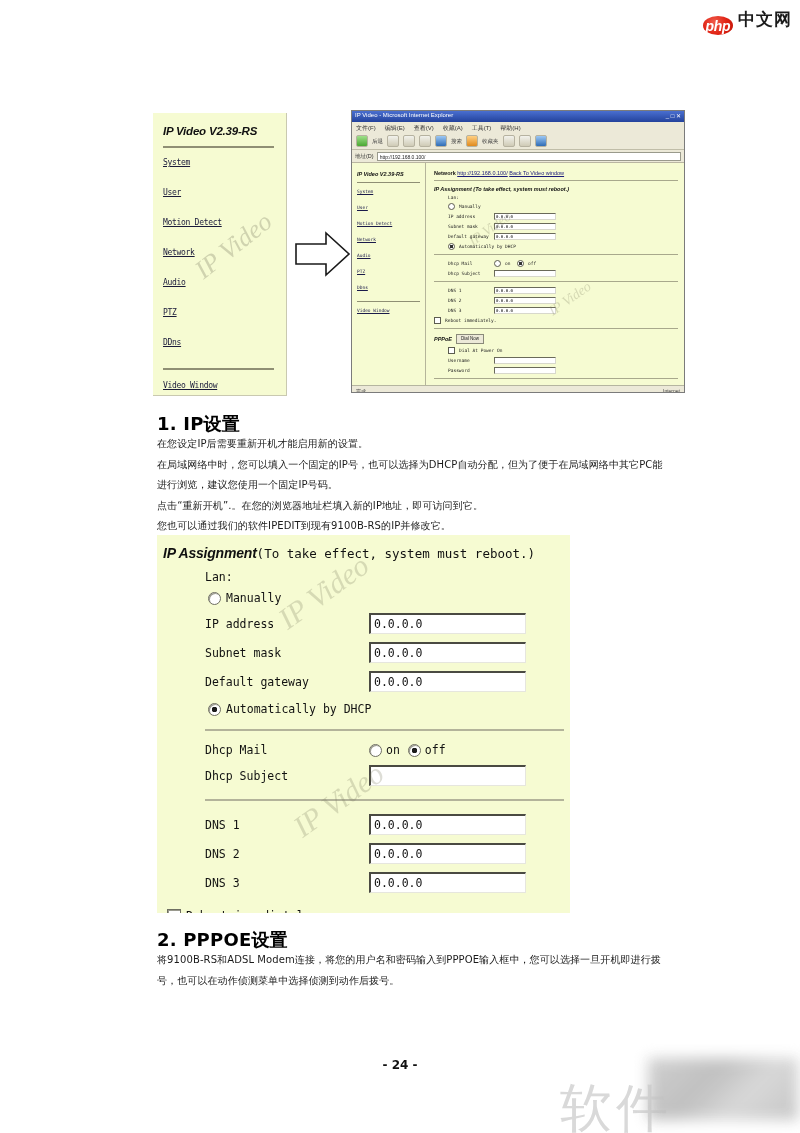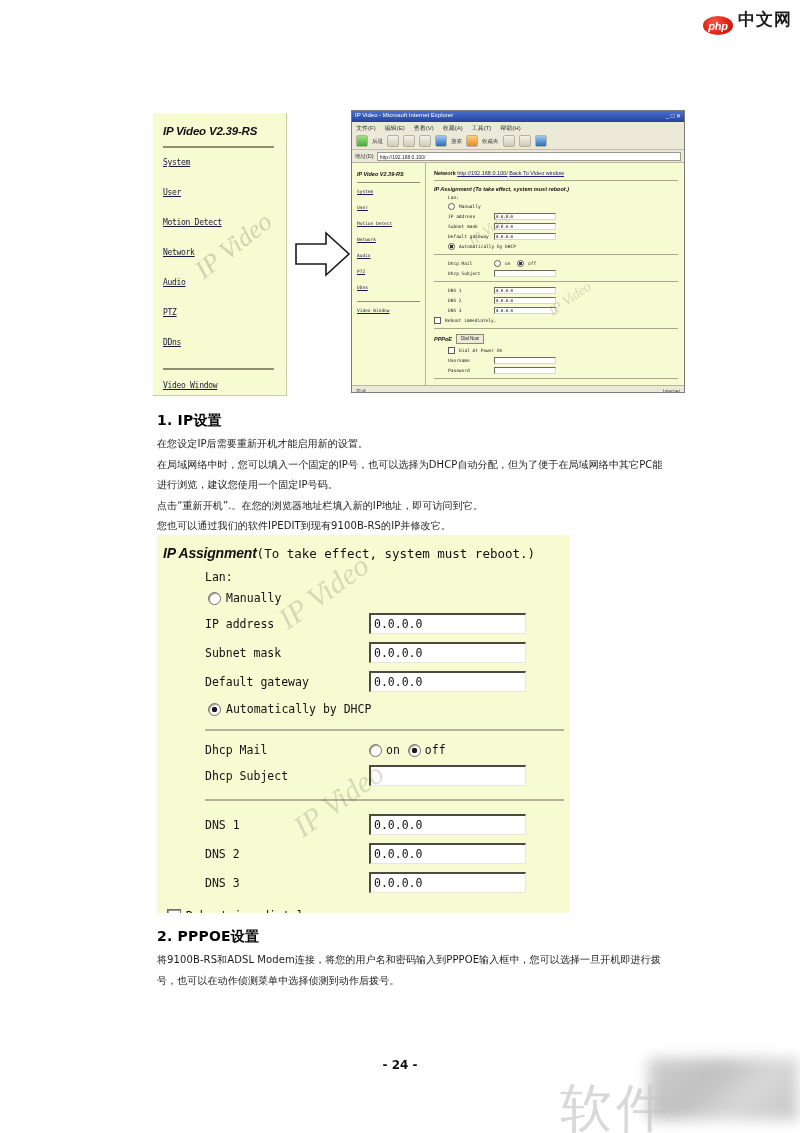--- a/index.html
+++ b/index.html
@@ -24,21 +24,21 @@
     align-items: center;
     gap: 5px;
   }
   .php-badge {
     width: 30px;
     height: 19px;
     border-radius: 50%;
     background: radial-gradient(circle at 38% 32%, #f05a4a 0%, #e02213 55%, #bb1408 100%);
     color: #fff;
     font-family: "Liberation Sans", sans-serif;
-    font-size: 11px;
+    font-size: 14px;
     font-weight: bold;
     font-style: italic;
     display: flex;
     align-items: center;
     justify-content: center;
     letter-spacing: -0.3px;
     margin-top: 12px;
   }
   .php-cn {
     font-family: "DejaVu Sans", sans-serif;
@@ -285,21 +285,21 @@
     color: rgba(130,130,100,0.28);
     transform: rotate(-35deg);
     pointer-events: none;
     white-space: nowrap;
   }
 
   
   .sec-head {
     position: absolute;
     font-family: "DejaVu Sans", sans-serif;
-    font-size: 14px;
+    font-size: 18px;
     font-weight: bold;
     color: #000;
     letter-spacing: 0.2px;
   }
   .para {
     position: absolute;
     font-family: "DejaVu Sans", sans-serif;
     font-size: 10px;
     color: #1a1a1a;
     line-height: 20.5px;

